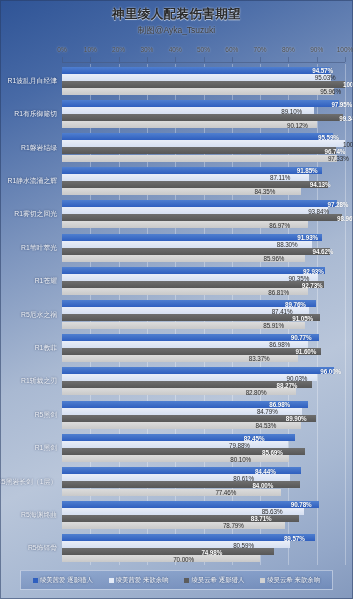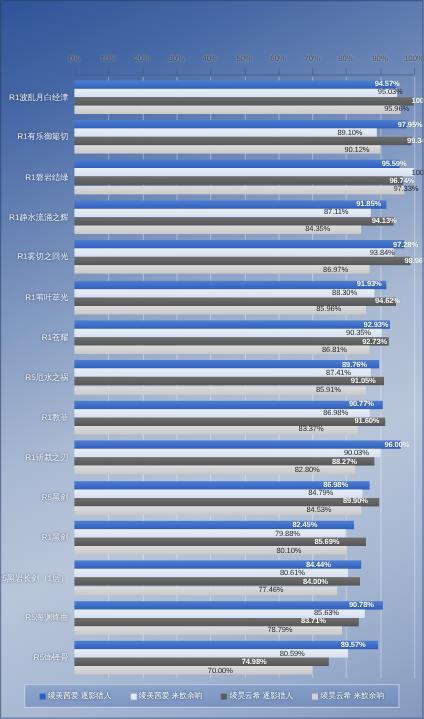--- a/index.html
+++ b/index.html
@@ -120,20 +120,24 @@
   .legend-text{
     font-size:6.4px; color:#ffffff; white-space:nowrap;
     text-shadow:0 0 2px rgba(20,35,70,.85);
   }
 </style>
 </head>
 <body>
 
 <div id="chart-root">
 
+  <div class="title-wrap">
+    <div class="chart-title">神里绫人配装伤害期望</div>
+    <div class="chart-subtitle">制图@Ayka_Tsuzuki</div>
+  </div>
 
   <div class="cats" id="cat-labels">
       <div class="cat" style="top: 16.7px;">R1波乱月白经津</div>
       <div class="cat" style="top: 50.1px;">R1有乐御簓切</div>
       <div class="cat" style="top: 83.5px;">R1磐岩结绿</div>
       <div class="cat" style="top: 116.9px;">R1静水流涌之辉</div>
       <div class="cat" style="top: 150.3px;">R1雾切之回光</div>
       <div class="cat" style="top: 183.7px;">R1苇叶萃光</div>
       <div class="cat" style="top: 217.1px;">R1苍耀</div>
       <div class="cat" style="top: 250.5px;">R5厄水之祸</div>

